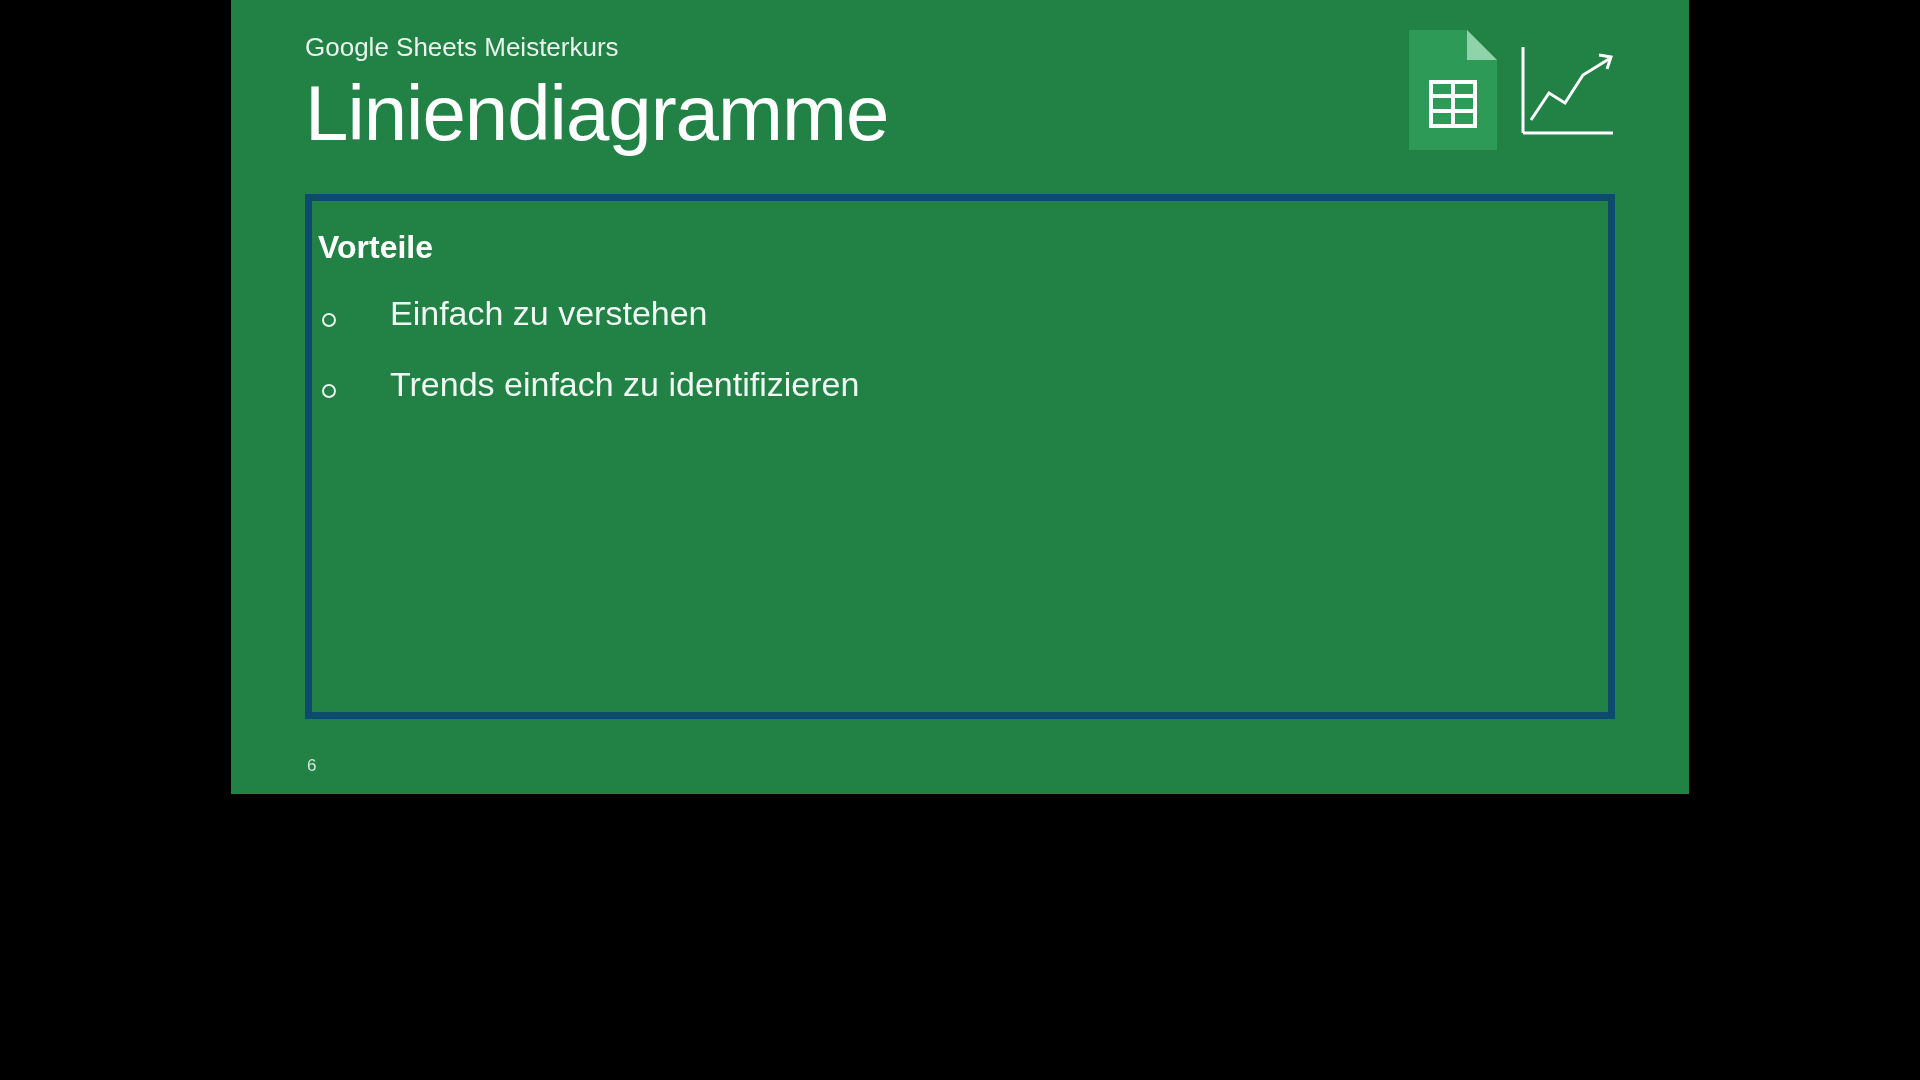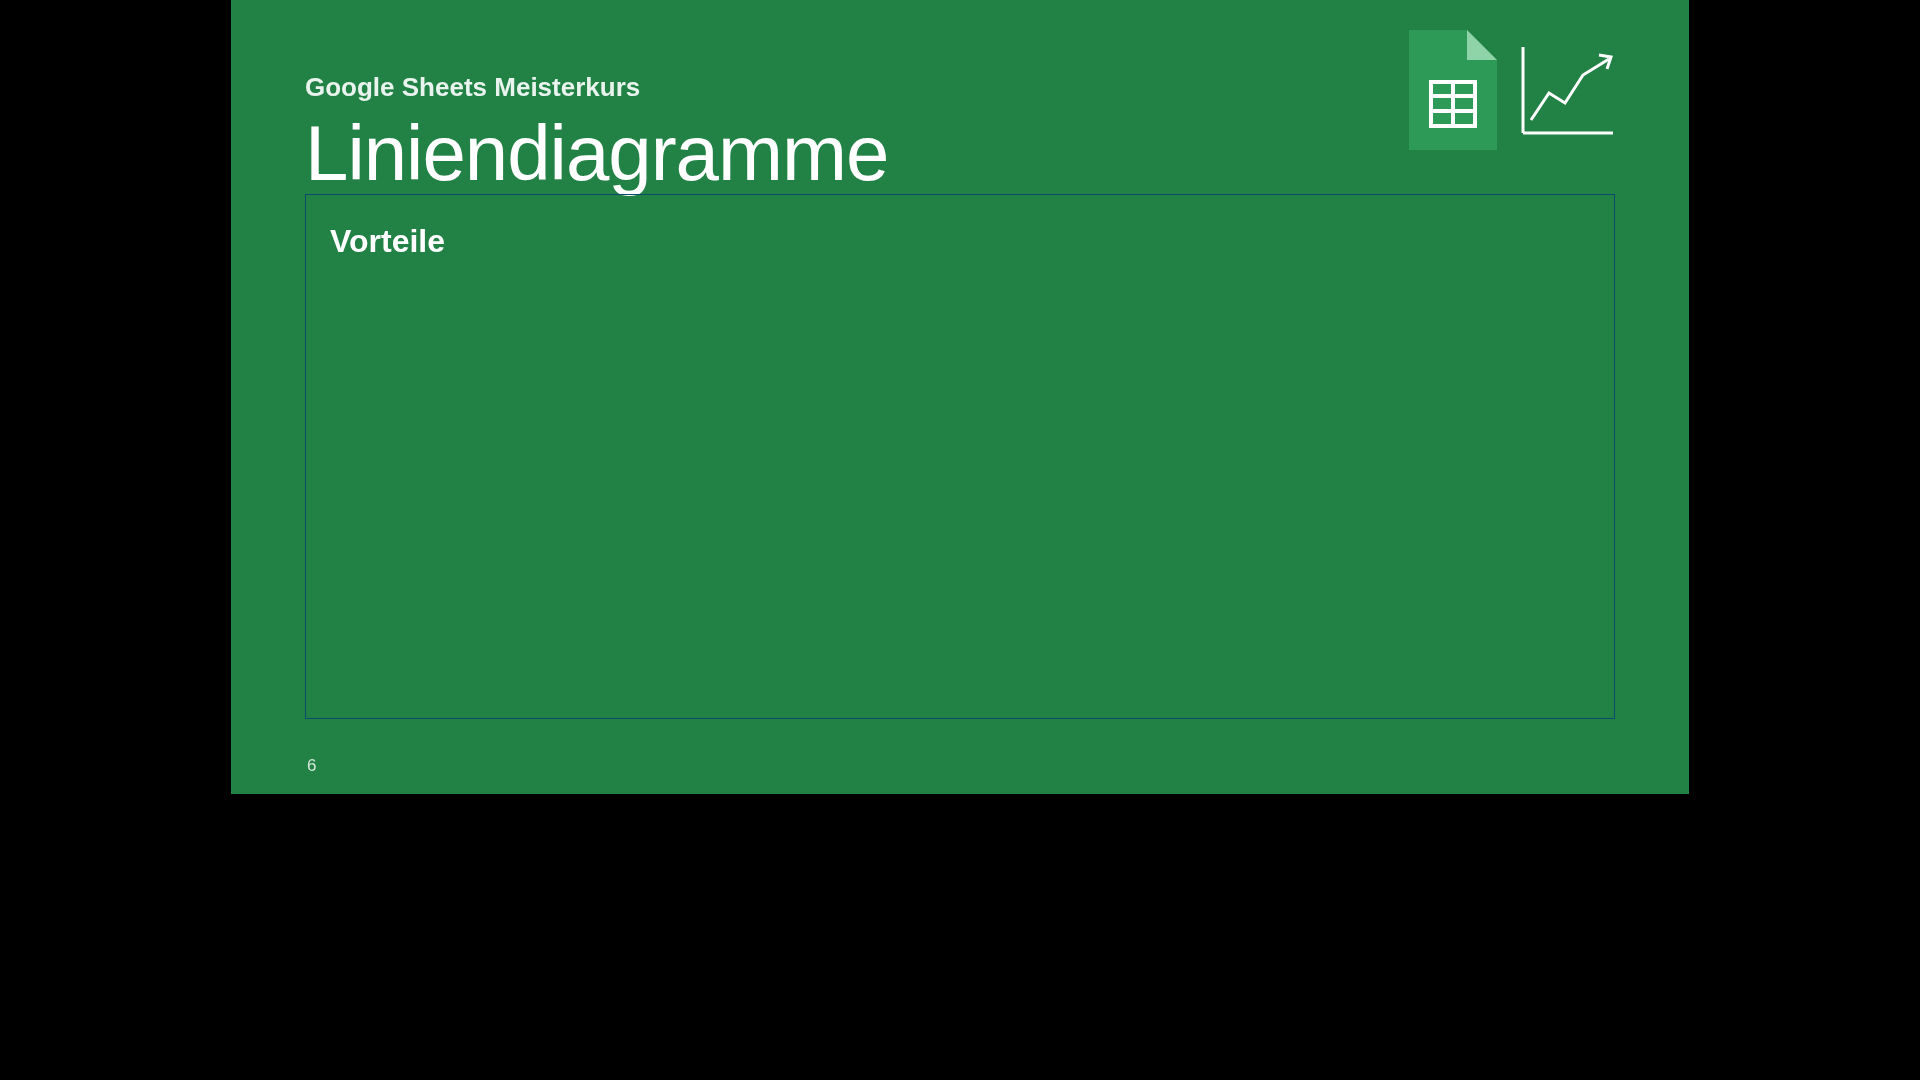--- a/index.html
+++ b/index.html
@@ -29,22 +29,21 @@
     
     .header-area {
       position: absolute;
       top: 32px;
       left: 74px;
     }
     
     .subtitle {
       color: #e8f4ed;
       font-size: 26px;
-      font-weight: 700;
-      margin-top: 40px;
+      font-weight: 400;
     }
     
     .title {
       color: #ffffff;
       font-size: 78px;
       font-weight: 300;
       line-height: 1.05;
       margin-top: 10px;
       letter-spacing: -1px;
     }
@@ -69,22 +68,22 @@
       height: 90px;
       position: relative;
     }
     
     .content-box {
       position: absolute;
       top: 194px;
       left: 74px;
       width: 1310px;
       height: 525px;
-      border: 1px solid #0c4a6e;
-      padding: 28px 24px;
+      border: 7px solid #0c4a6e;
+      padding: 28px 6px;
     }
     
     .box-title {
       color: #ffffff;
       font-size: 32px;
       font-weight: 600;
     }
     
     .bullet-list {
       margin-top: 28px;
@@ -150,17 +149,27 @@
         <line x1="2" y1="2" x2="2" y2="88" stroke="#ffffff" stroke-width="3"></line>
         <line x1="2" y1="88" x2="92" y2="88" stroke="#ffffff" stroke-width="3"></line>
         <polyline points="10,75 28,48 44,58 62,30 88,14" fill="none" stroke="#ffffff" stroke-width="3"></polyline>
         <polyline points="78,10 90,12 86,24" fill="none" stroke="#ffffff" stroke-width="3"></polyline>
       </svg>
     </div>
   </div>
 
   <div class="content-box">
     <div class="box-title">Vorteile</div>
+    <ul class="bullet-list">
+      <li class="bullet-item">
+        <span class="bullet-marker"></span>
+        <span class="bullet-text">Einfach zu verstehen</span>
+      </li>
+      <li class="bullet-item">
+        <span class="bullet-marker"></span>
+        <span class="bullet-text">Trends einfach zu identifizieren</span>
+      </li>
+    </ul>
   </div>
 
   <div class="page-number">6</div>
 
 </div>
 
 </body></html>

